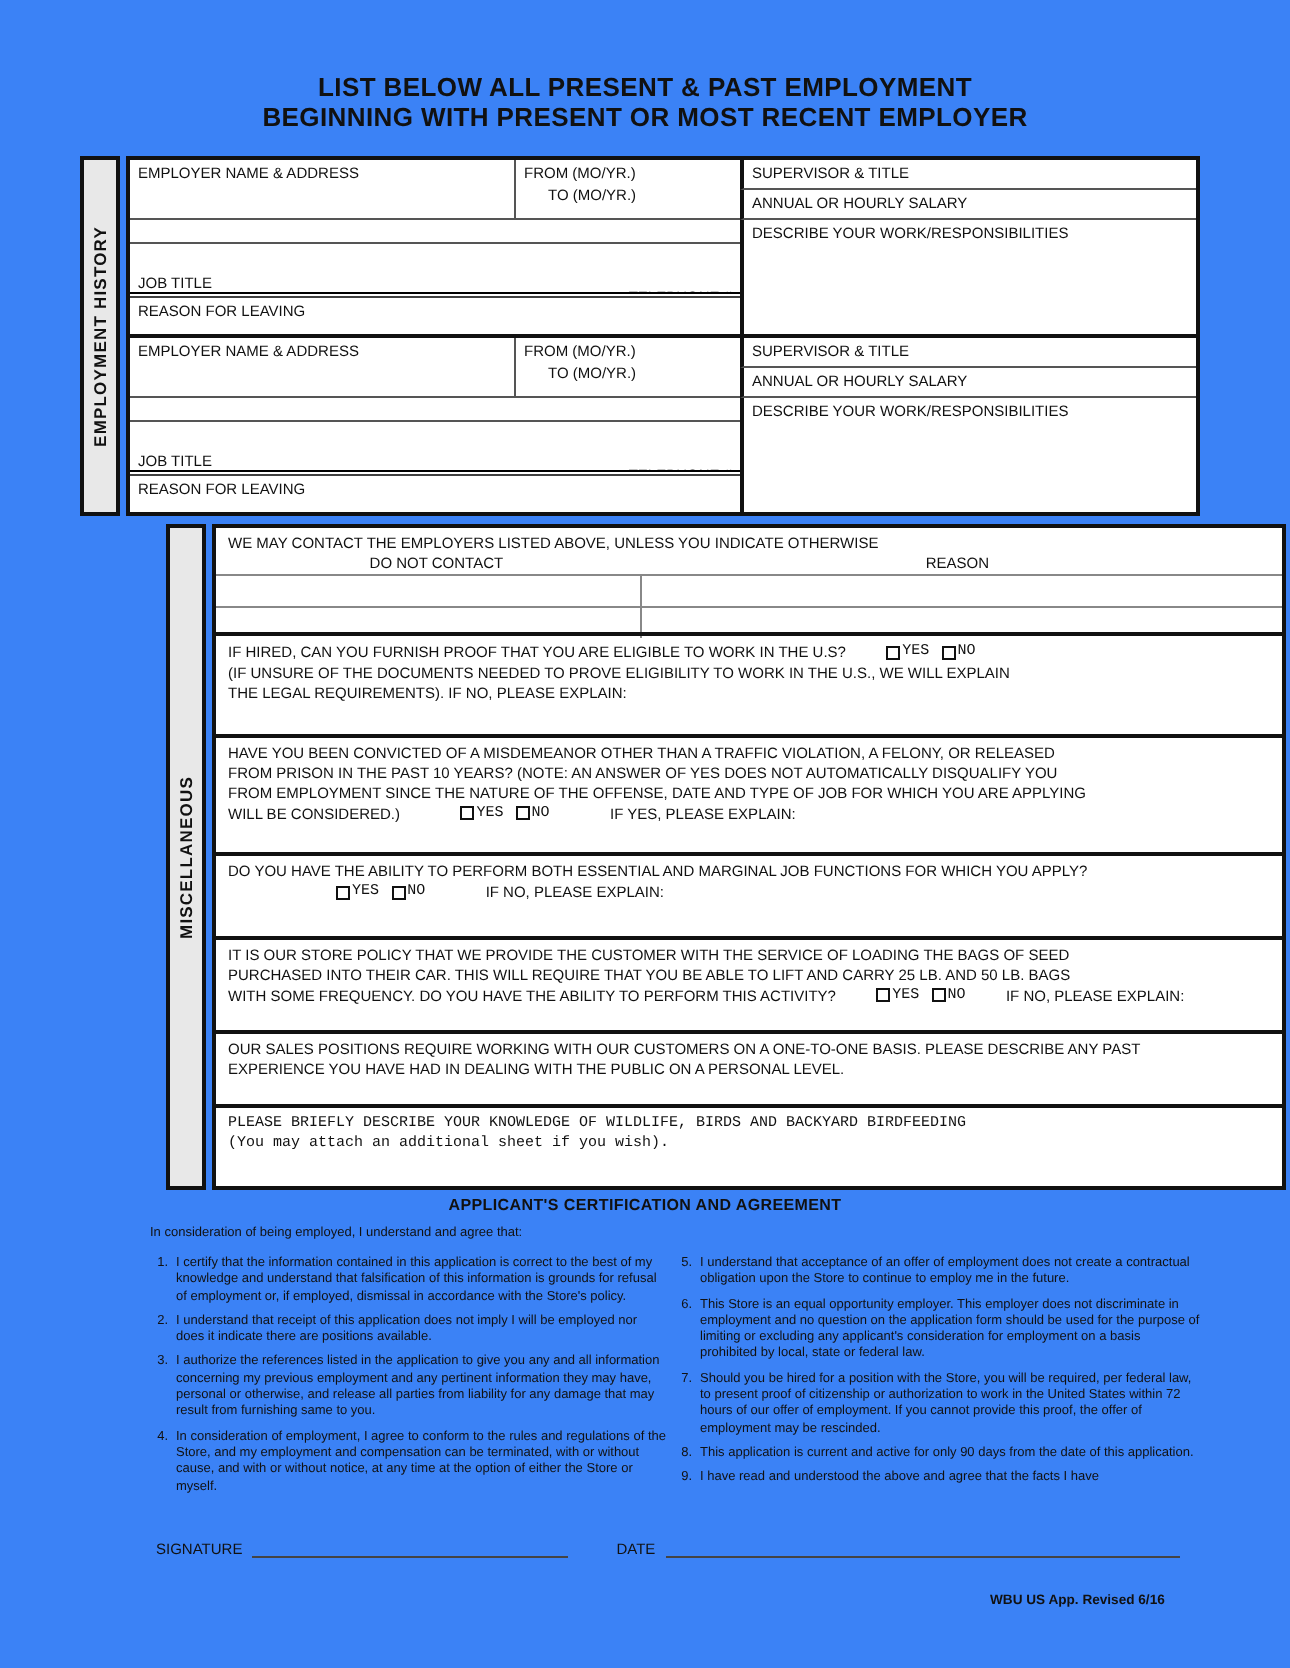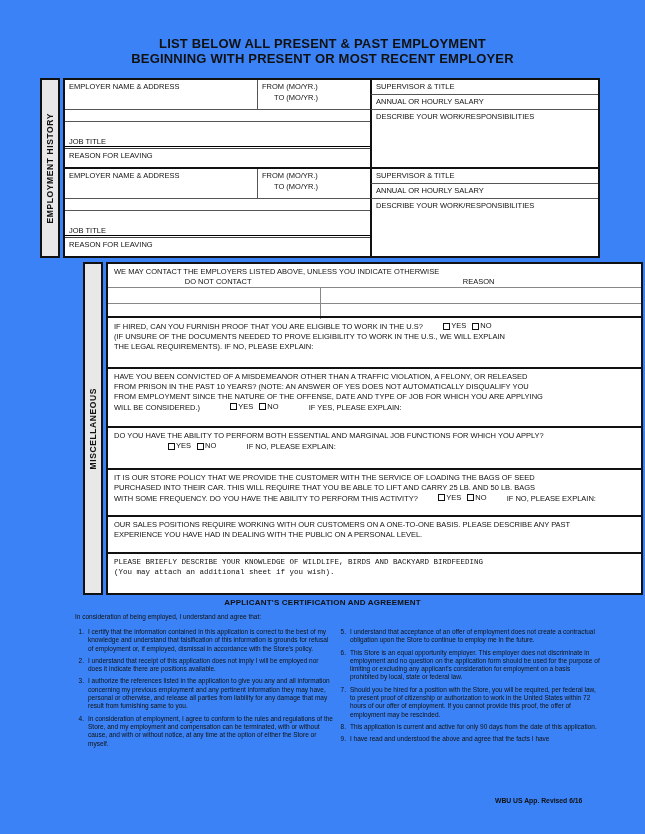--- a/index.html
+++ b/index.html
@@ -43,21 +43,21 @@
            border-top:2px solid #111;position:relative;}
   .q-block.first{border-top:none;}
   .qline{white-space:nowrap;}
   .contact-head{display:flex;}
   .contact-head .hcol1{width:40%;text-align:center;}
   .contact-head .hcol2{width:60%;text-align:center;}
   .crow{display:flex;height:15px;border-top:1px solid #888;margin:0 -6px;}
   .crow .cleft{width:40%;border-right:1px solid #888;box-sizing:border-box;}
   .crow .cright{flex:1;}
 
-  .cb{display:inline-flex;align-items:center;margin:0 2px;vertical-align:-1px;}
+  .cb{display:inline-flex;align-items:center;margin:0 2px;vertical-align:-1px;font-family:Liberation Mono, monospace;}
   .cb .bx{width:5px;height:5px;border:1px solid #111;display:inline-block;margin-right:1px;background:#fff;}
   .gap-s{display:inline-block;width:14px;}
   .gap-m{display:inline-block;width:24px;}
   .indent{padding-left:52px;}
   .small-note{font-size:7.5px;}
 
   
   .cert-title{position:absolute;top:598px;left:0;width:645px;text-align:center;
               font-size:8px;font-weight:bold;letter-spacing:.2px;}
   .cert-intro{position:absolute;top:613px;left:75px;font-size:6.5px;}
@@ -304,16 +304,23 @@
     <div class="cert-item">
       <span class="num">8.</span>
       <span class="txt">This application is current and active for only 90 days from the date of this application.</span>
     </div>
     <div class="cert-item">
       <span class="num">9.</span>
       <span class="txt">I have read and understood the above and agree that the facts I have</span>
     </div>
   </div>
 
+  <div class="sig-row">
+    <span class="sig-label">SIGNATURE</span>
+    <span class="sig-line"></span>
+    <span class="sig-spacer"></span>
+    <span class="sig-label">DATE</span>
+    <span class="date-line"></span>
+  </div>
 
   <div class="footer">WBU US App. Revised 6/16</div>
 
 </div>
 
 </body></html>

